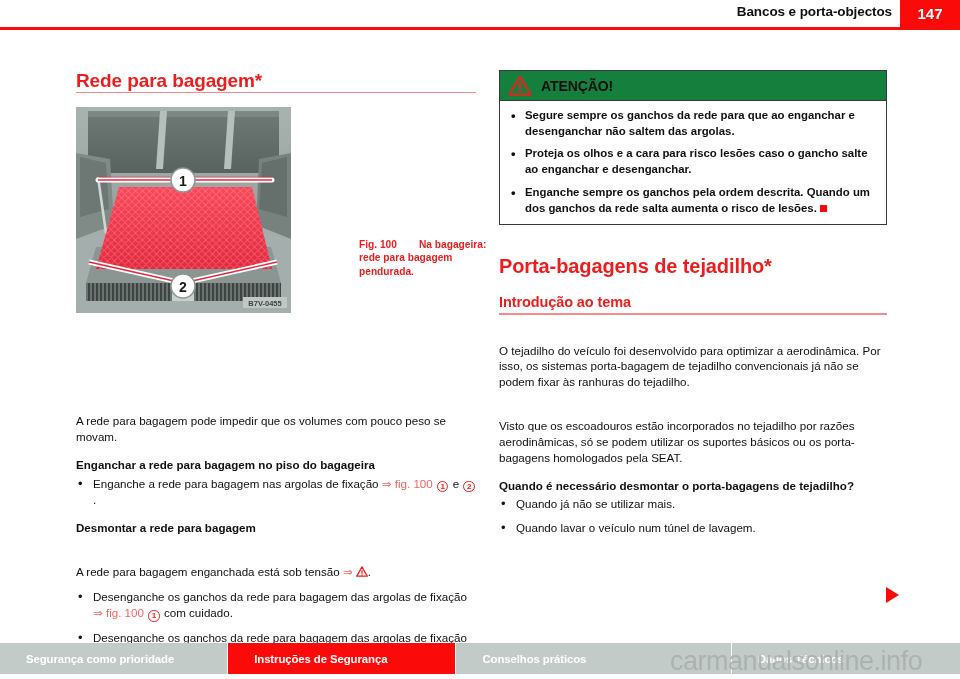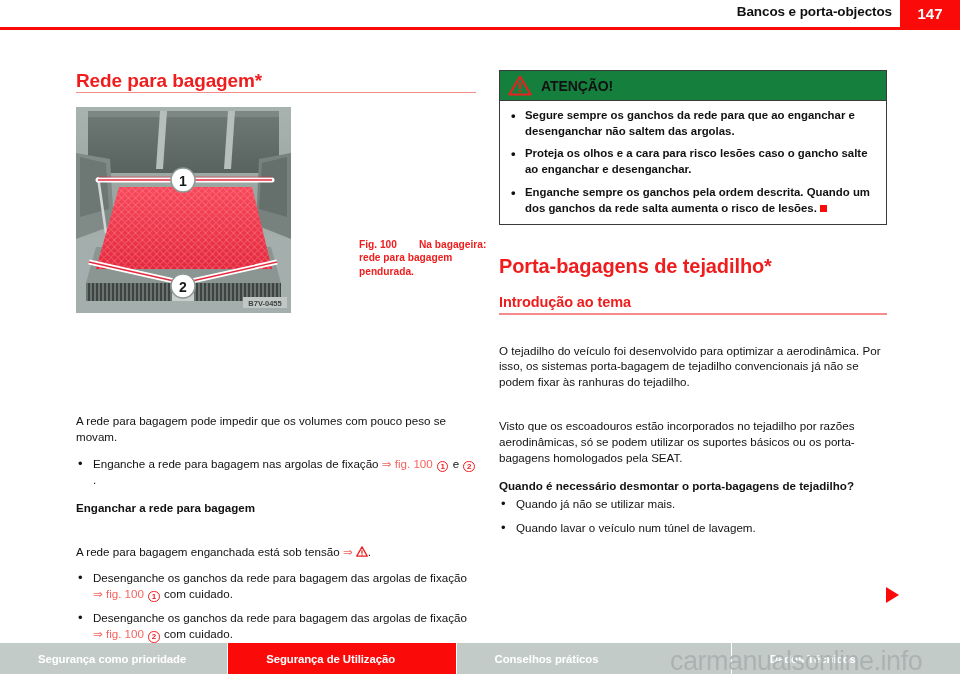--- a/index.html
+++ b/index.html
@@ -117,21 +117,21 @@
     border-top: 8px solid transparent;
     border-bottom: 8px solid transparent;
   }
 
   
   .footer { position: absolute; left: 0; top: 643px; width: 960px; height: 36px; }
   .footer-bar { position: absolute; left: 0; top: 0; width: 960px; height: 31px; display: flex; }
   .foot-tab {
     height: 31px; background: #c3cbc8; color: #ffffff;
     font-size: 11.4px; font-weight: bold; letter-spacing: -0.1px;
-    display: flex; align-items: center; padding-left: 38px;
+    display: flex; align-items: center; padding-left: 26px;
     border-right: 1.5px solid #ffffff;
   }
   .foot-tab.t1 { width: 240px; }
   .foot-tab.t2 { width: 240px; background: #fb0a0a; color: #ffffff; }
   .foot-tab.t3 { width: 290px; }
   .foot-tab.t4 { width: 240px; border-right: none; }
   .watermark {
     position: absolute; left: 670px; top: 646px;
     font-size: 27px; color: #a9adae; opacity: 0.85;
     font-family: Liberation Sans, sans-serif; letter-spacing: -0.5px;
@@ -223,30 +223,31 @@
     </div>
 
     <div class="fig-caption">
       <span class="fig-label">Fig. 100</span><span>Na bagageira: rede para bagagem pendurada.</span>
     </div>
 
     <div style="height:72px"></div>
 
     <p class="body">A rede para bagagem pode impedir que os volumes com pouco peso se movam.</p>
 
+    <h3 class="bold-lead">Enganchar a rede para bagagem no piso do bagageira</h3>
 
     <div class="bullet-row">
       <span>Enganche a rede para bagagem nas argolas de fixação</span>
       <span class="xref">⇒ fig. 100</span>
       <span class="circ">1</span>
       <span>e</span>
       <span class="circ">2</span><span>.</span>
     </div>
 
-    <h3 class="bold-lead">Enganchar a rede para bagagem</h3>
+    <h3 class="bold-lead">Desmontar a rede para bagagem</h3>
 
     <p class="body tight">
       <span>A rede para bagagem enganchada está sob tensão</span>
       <span class="arrow">⇒</span>
       <svg class="tri-inline" viewBox="0 0 14 13">
         <path d="M7 1 L13.2 12 L0.8 12 Z" fill="none" stroke="#ef1d1d" stroke-width="1.5" stroke-linejoin="round"></path>
         <rect x="6.25" y="5" width="1.5" height="4.2" fill="#ef1d1d"></rect>
         <rect x="6.25" y="10" width="1.5" height="1.4" fill="#ef1d1d"></rect>
       </svg><span>.</span>
     </p>
@@ -304,20 +305,20 @@
     <div class="bullet-row">Quando já não se utilizar mais.</div>
     <div class="bullet-row">Quando lavar o veículo num túnel de lavagem.</div>
 
   </div>
 
   <div class="next-arrow"></div>
 
   <div class="footer">
     <div class="footer-bar">
       <div class="foot-tab t1">Segurança como prioridade</div>
-      <div class="foot-tab t2">Segurança de Utilização</div>
+      <div class="foot-tab t2">Instruções de Segurança</div>
       <div class="foot-tab t3">Conselhos práticos</div>
       <div class="foot-tab t4">Dados Técnicos</div>
     </div>
   </div>
   <div class="watermark">carmanualsonline.info</div>
 
 </div>
 
 </body></html>

